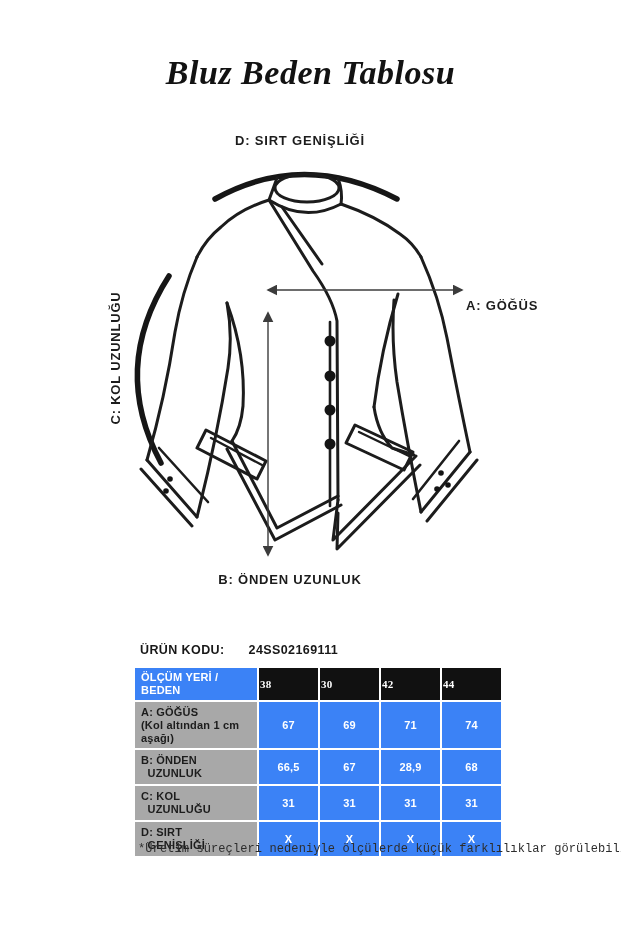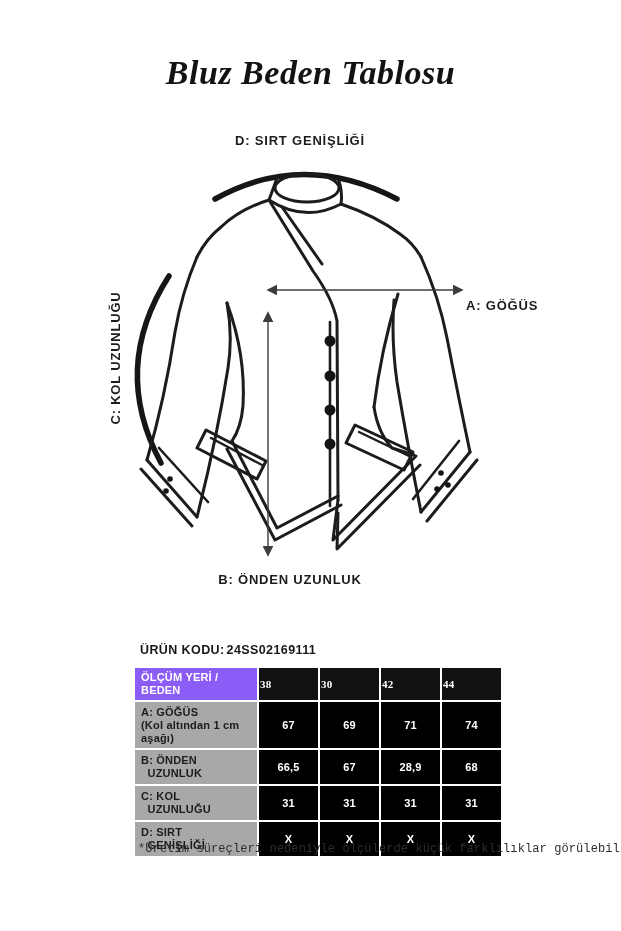--- a/index.html
+++ b/index.html
@@ -10,31 +10,31 @@
               letter-spacing:.5px;color:#121212;font-style:italic;}
   .diagram-svg{position:absolute;left:95px;top:140px;}
   .dlabel{position:absolute;font-weight:700;font-size:13px;letter-spacing:.8px;color:#1c1c1c;white-space:nowrap;}
   .lbl-top{left:180px;top:133px;width:240px;text-align:center;}
   .lbl-right{left:466px;top:298px;}
   .lbl-left{left:36px;top:350px;width:160px;height:16px;text-align:center;
             transform:rotate(-90deg);transform-origin:center;}
   .lbl-bottom{left:190px;top:572px;width:200px;text-align:center;}
   .product-line{position:absolute;left:140px;top:643px;font-size:12.5px;font-weight:700;
                 letter-spacing:.4px;color:#181818;}
-  .product-line .code{margin-left:2px;}
+  .product-line .code{margin-left:24px;}
   table.size-table{position:absolute;left:133px;top:666px;border-collapse:separate;
                    border-spacing:2px;table-layout:fixed;}
   table.size-table th,table.size-table td{font-size:11px;font-weight:700;line-height:13px;
                    vertical-align:middle;letter-spacing:.2px;}
-  th.measure-head{width:112px;background:#8b5cf6;color:#fff;text-align:left;
+  th.measure-head{width:112px;background:#3b82f6;color:#fff;text-align:left;
                   padding:3px 4px 3px 6px;white-space:pre-wrap;height:26px;}
   th.size-head{width:57px;background:#111;color:#fff;text-align:left;font-size:11.5px;font-family:Liberation Serif, serif;}
   td.measure{background:#a8a8a8;color:#1c1c1c;text-align:left;padding:3px 3px 3px 6px;
              white-space:pre-wrap;}
-  td.val{background:#000000;color:#fff;text-align:center;font-size:11.5px;}
+  td.val{background:#3b82f6;color:#fff;text-align:center;font-size:11.5px;}
   tr.row-a td{height:40px;}
   tr.row-b td,tr.row-c td,tr.row-d td{height:28px;}
   .footnotes{position:absolute;left:138px;top:841px;font-size:12px;line-height:16px;
              color:#2d2d2d;letter-spacing:.1px;}
   .footnotes div{white-space:nowrap;font-family:Liberation Mono, monospace;}
 </style>
 </head>
 <body>
 
 <div class="canvas">

